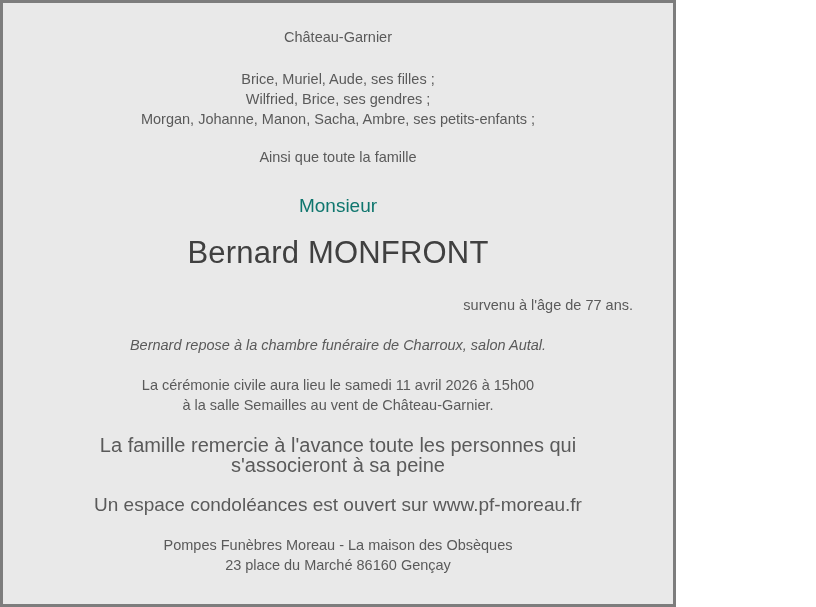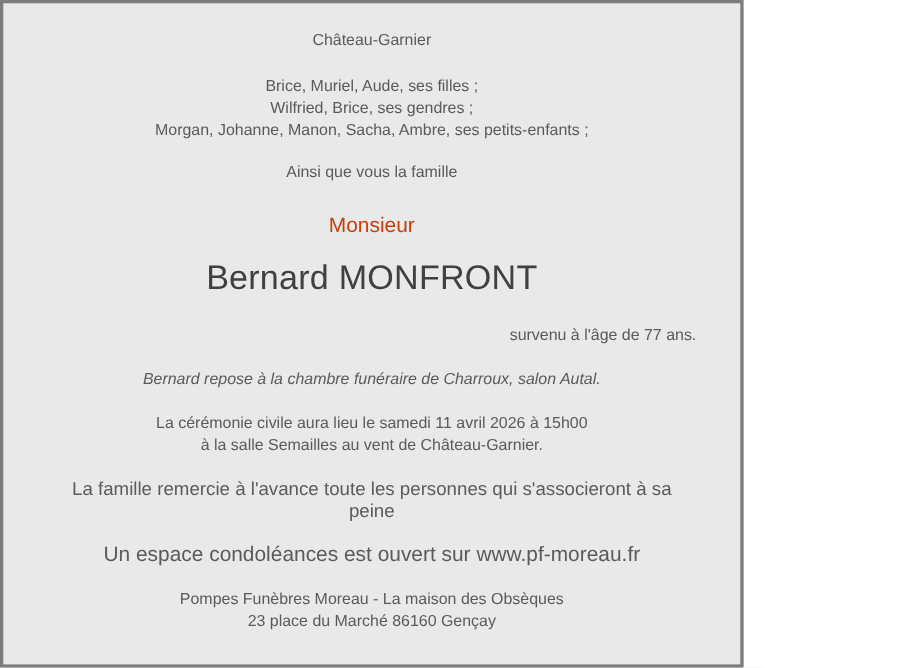--- a/index.html
+++ b/index.html
@@ -35,21 +35,21 @@
     font-size: 14.5px;
     line-height: 20px;
     margin-bottom: 22px;
   }
   .family-list .line {
     line-height: 20px;
   }
   .civility {
     font-size: 19px;
     line-height: 26px;
-    color: #c2410c;
+    color: #0f766e;
     margin: 26px 0 14px 0;
   }
   .deceased-name {
     font-size: 31px;
     line-height: 40px;
     color: #404040;
     margin: 0 0 22px 0;
     letter-spacing: 0.2px;
   }
   .age-line {
@@ -62,21 +62,21 @@
     margin-bottom: 20px;
     font-style: italic;
   }
   .ceremony .line {
     line-height: 20px;
   }
   .ceremony {
     margin-bottom: 20px;
   }
   .thanks-line {
-    font-size: 17px;
+    font-size: 20px;
     margin-bottom: 20px;
   }
   .condolences-line {
     font-size: 19px;
     margin-bottom: 20px;
   }
   .agency .line {
     line-height: 20px;
   }
   .agency {
@@ -89,21 +89,21 @@
 <div id="notice-card">
 
   <div class="location line">Château-Garnier</div>
 
   <div class="family-list block">
     <div class="line">Brice, Muriel, Aude, ses filles ;</div>
     <div class="line">Wilfried, Brice, ses gendres ;</div>
     <div class="line">Morgan, Johanne, Manon, Sacha, Ambre, ses petits-enfants ;</div>
   </div>
 
-  <div class="line block">Ainsi que vous la famille</div>
+  <div class="line block">Ainsi que toute la famille</div>
 
 
   <div class="civility">Monsieur</div>
 
   <div class="deceased-name">Bernard MONFRONT</div>
 
   <div class="age-line line">survenu à l'âge de 77 ans.</div>
 
   <div class="repose-line line">Bernard repose à la chambre funéraire de Charroux, salon Autal.</div>
 

